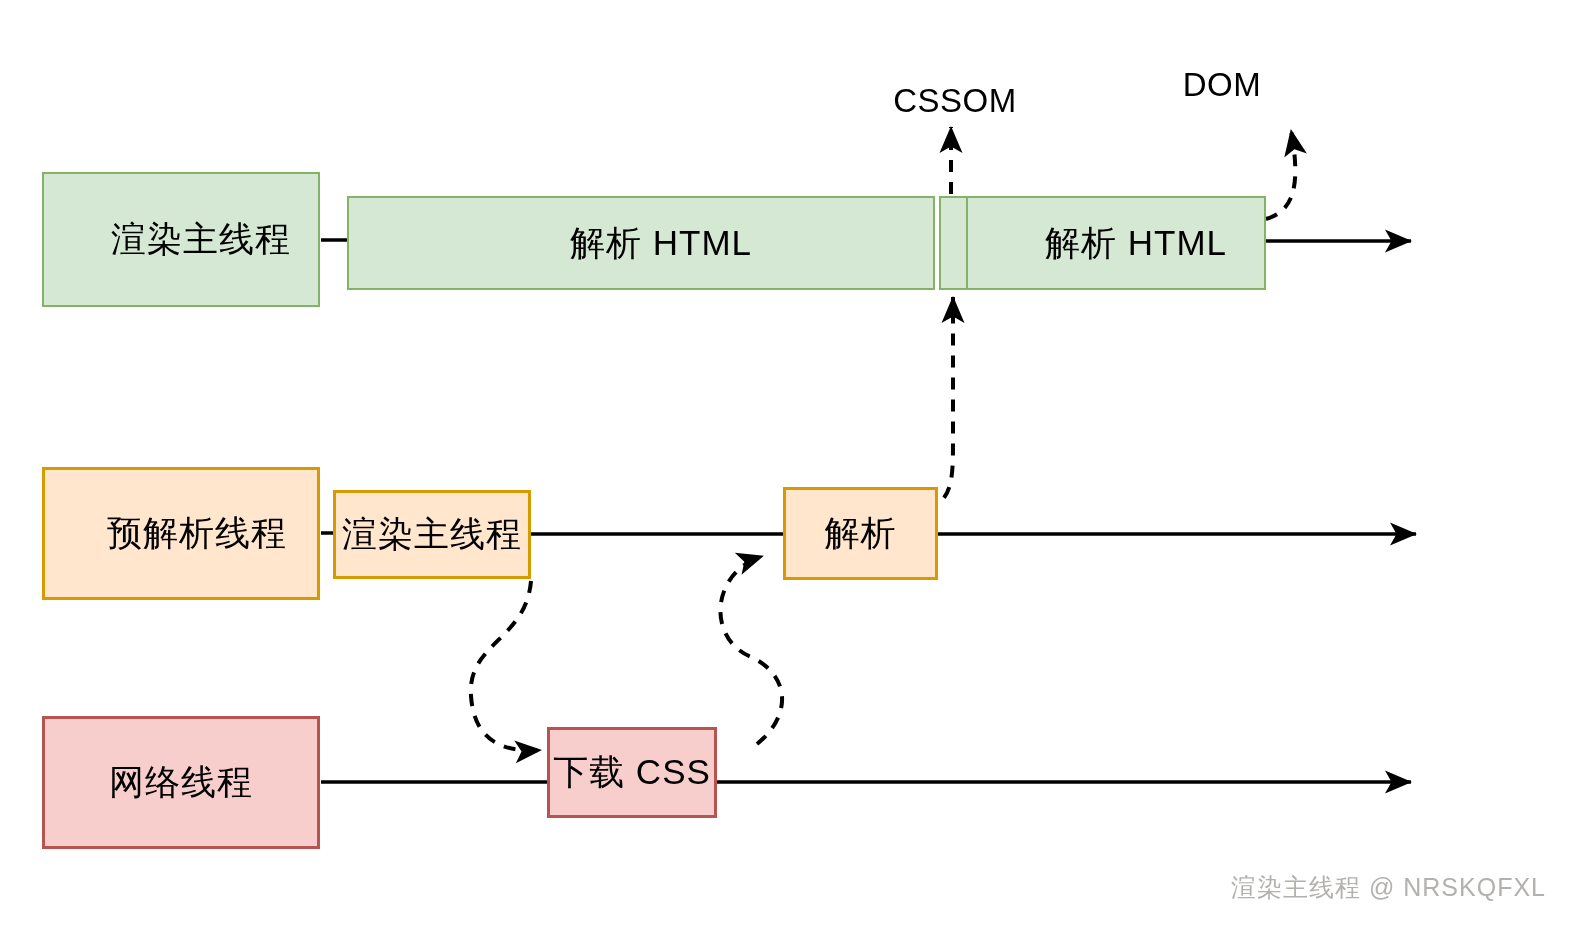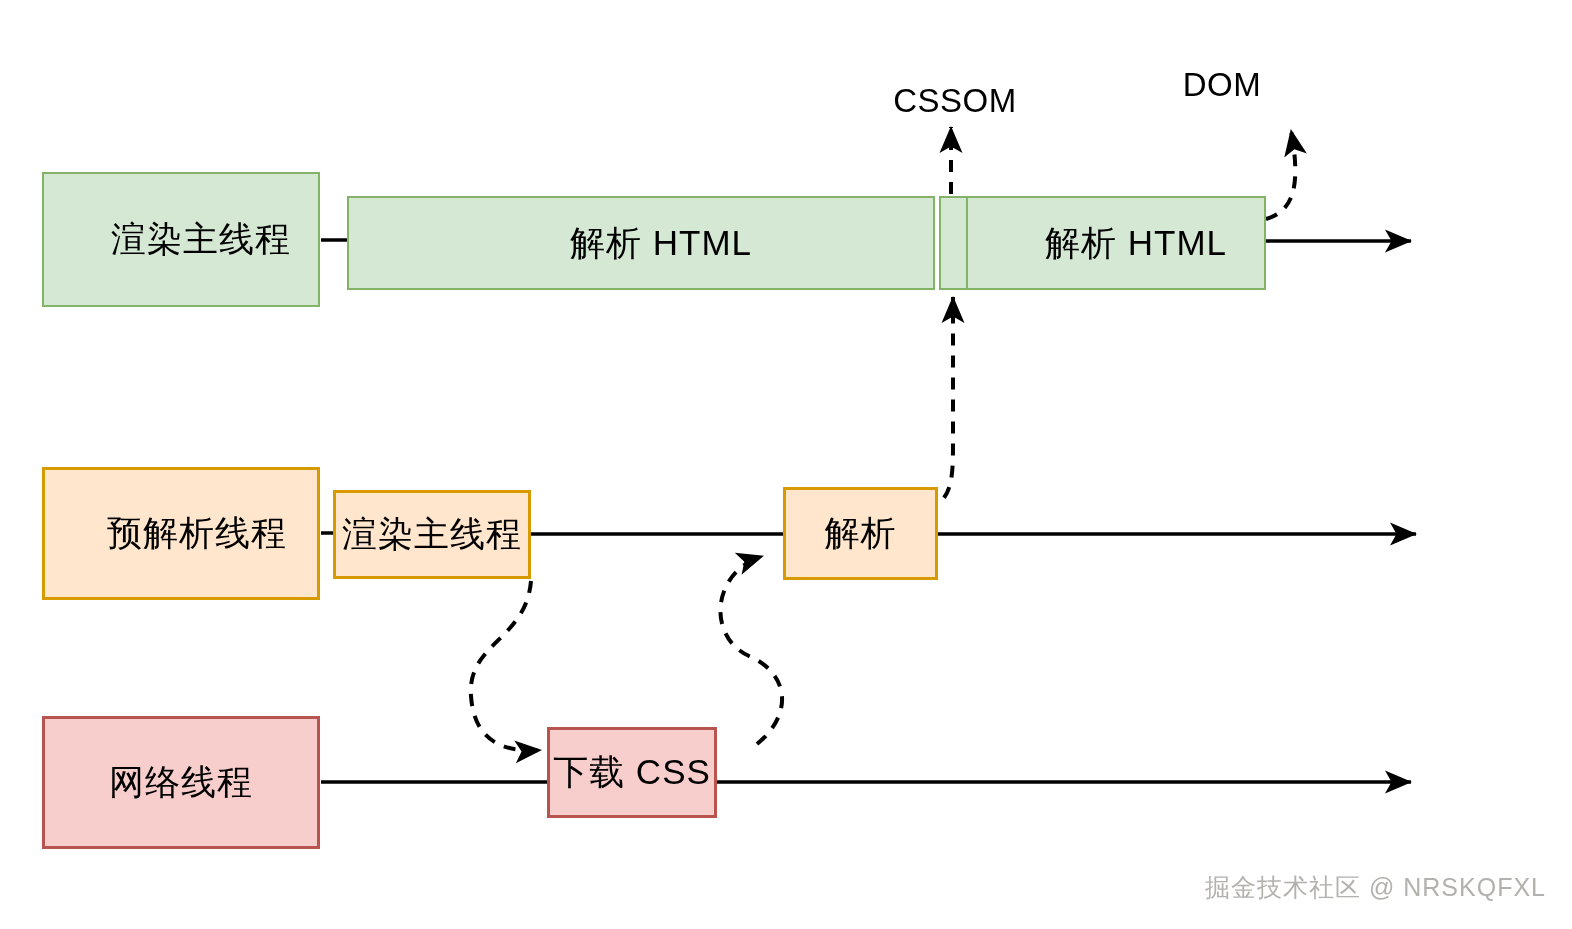--- a/index.html
+++ b/index.html
@@ -131,15 +131,15 @@
     <span>解析</span>
   </div>
 
   <div class="node red" style="left:42px; top:716px; width:278px; height:133px;">
     <span>网络线程</span>
   </div>
   <div class="node red" style="left:547px; top:727px; width:170px; height:91px;">
     <span>下载 CSS</span>
   </div>
 
-  <div class="watermark">掘金技术社区 @ NRSKQFXL</div>
+  <div class="watermark">渲染主线程 @ NRSKQFXL</div>
 
 </div>
 
 </body></html>

